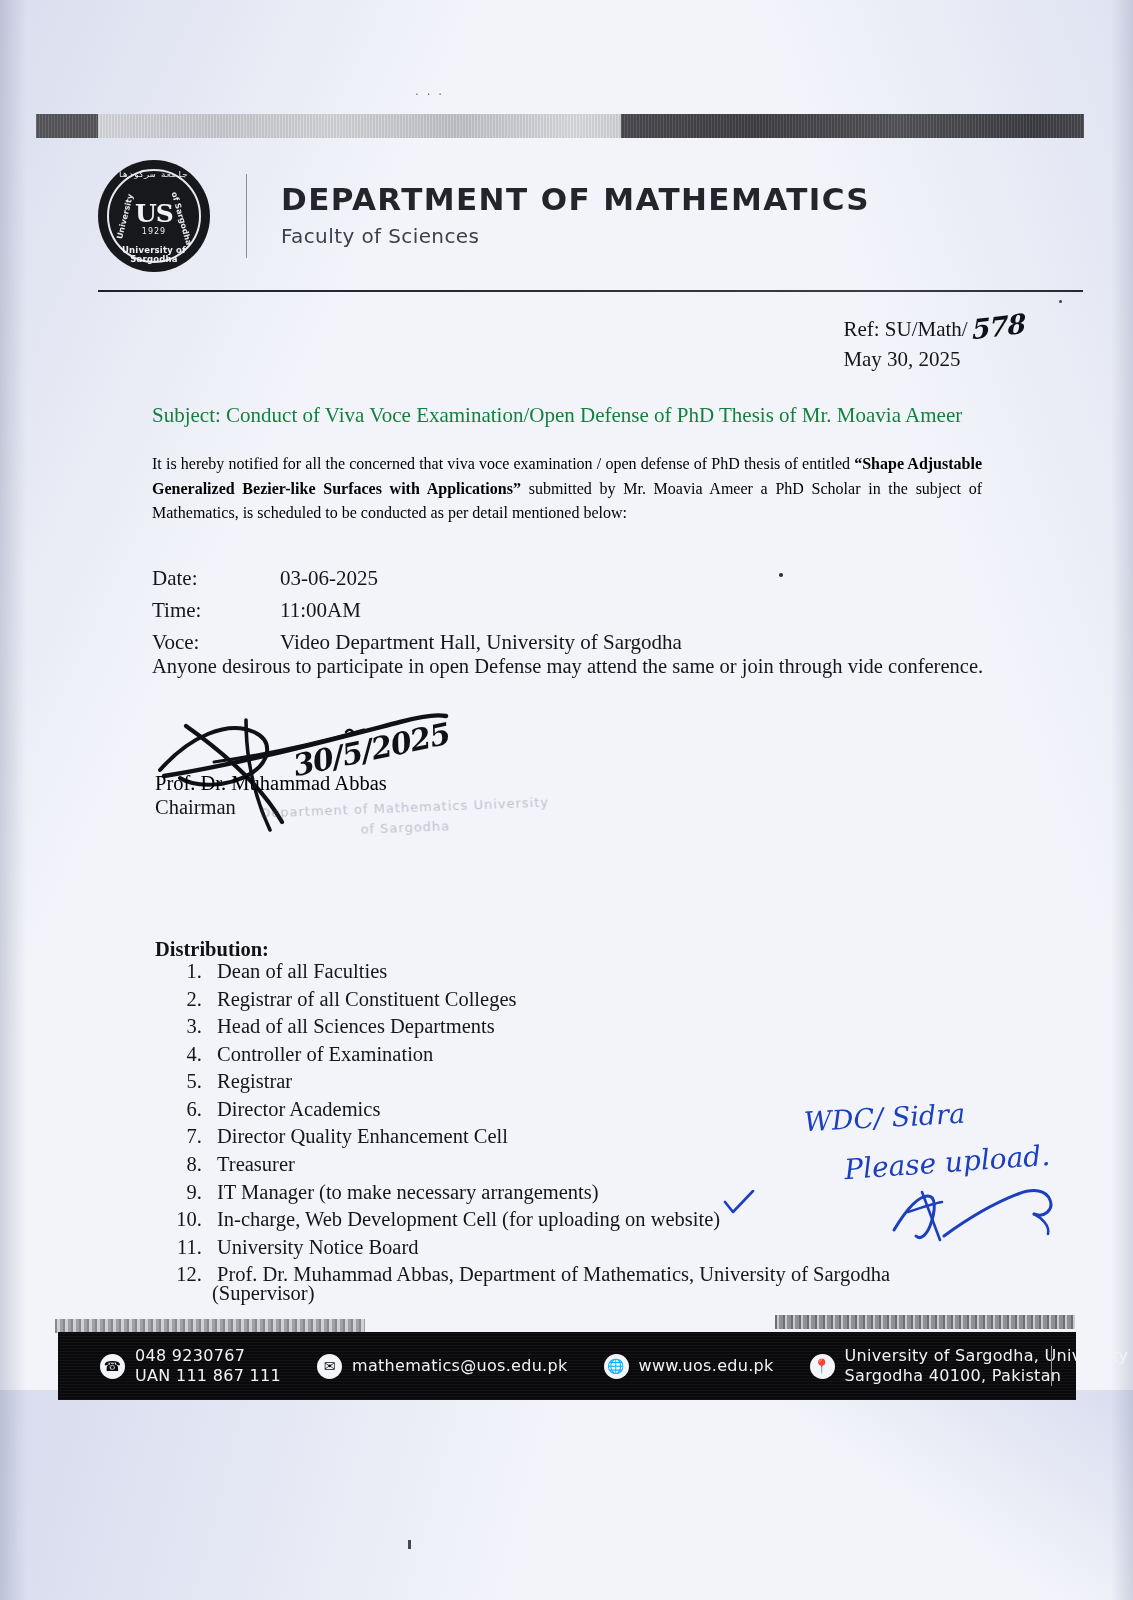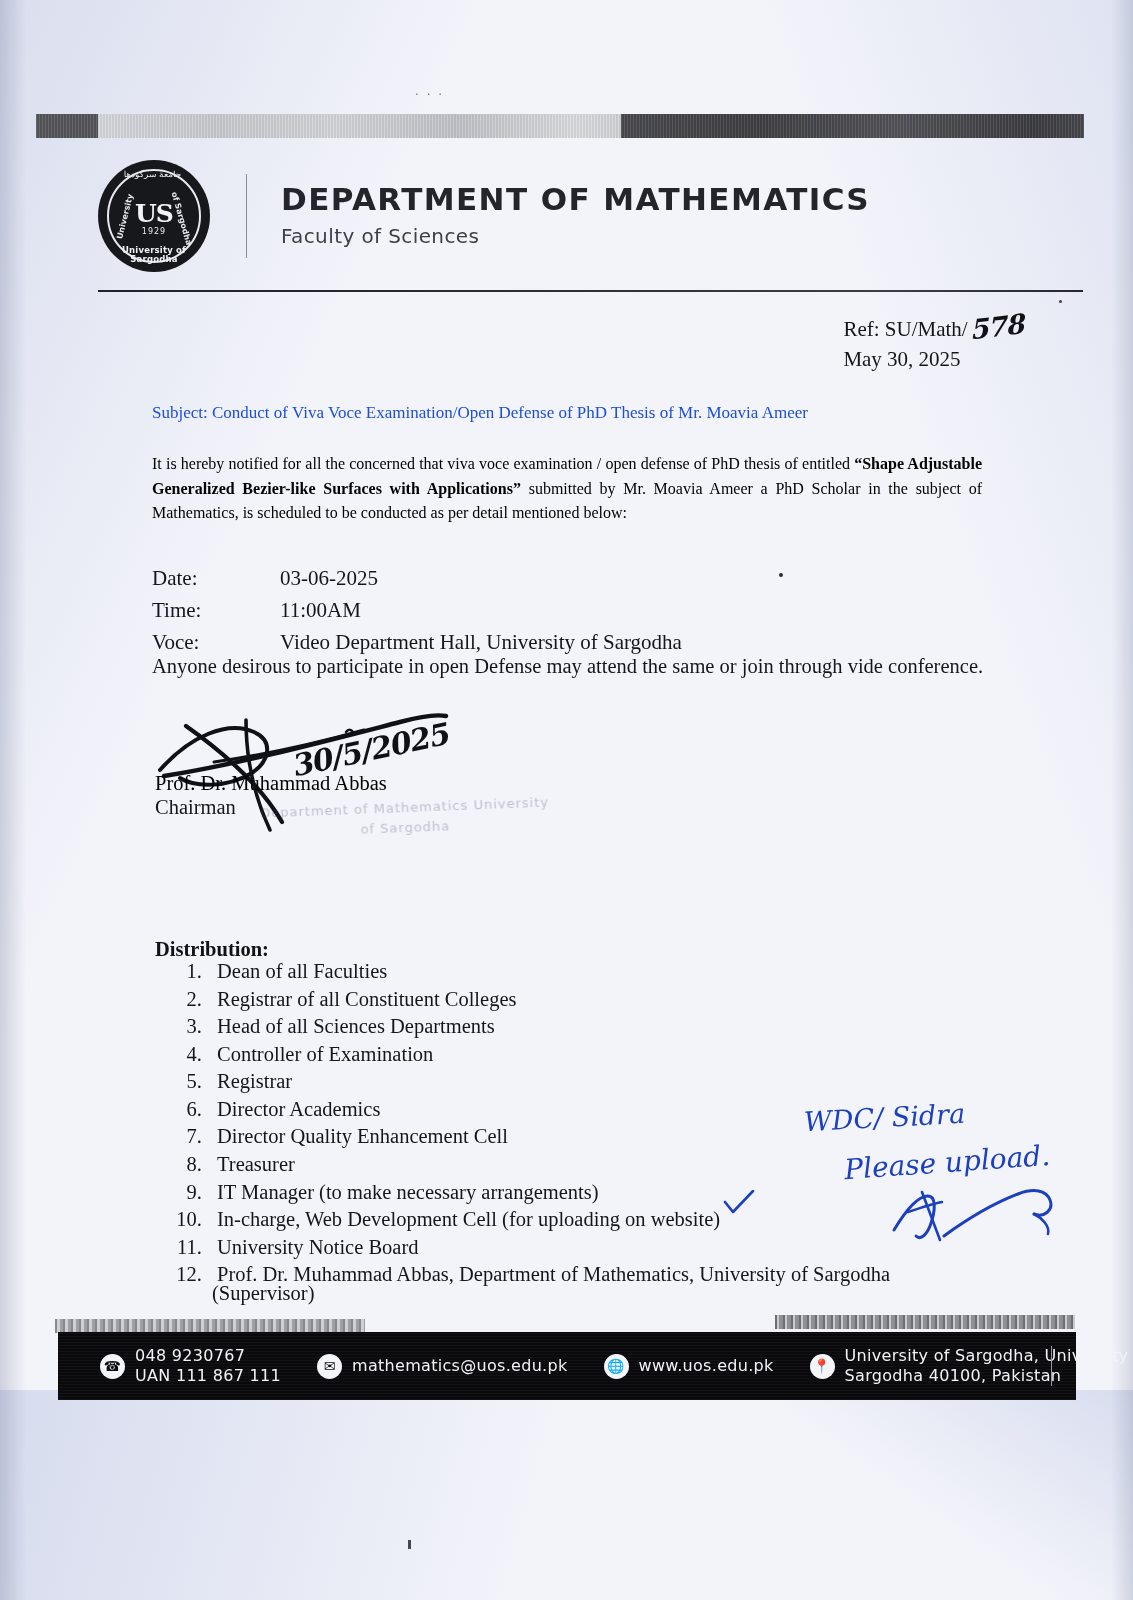--- a/index.html
+++ b/index.html
@@ -99,21 +99,21 @@
     font-weight: 700;
     line-height: 34px;
     text-align: center;
     letter-spacing: -1px;
   }
   .seal .seal-arc-top {
     position: absolute;
     left: 0; right: 3px; top: 9px;
     text-align: center;
     color: #eceef3;
-    font-family: Liberation Sans, sans-serif;
+    font-family: Liberation Mono, monospace;
     font-size: 9px;
     letter-spacing: 0.5px;
     transform: scaleY(0.9);
   }
   .seal .seal-year {
     position: absolute;
     left: 0; right: 0; top: 67px;
     text-align: center;
     color: #eceef3;
     font-family: "DejaVu Sans", sans-serif;
@@ -194,22 +194,22 @@
     display: inline-block;
     transform: rotate(-7deg) skewX(-6deg);
     letter-spacing: -1px;
   }
 
   
   .subject-line {
     position: absolute;
     left: 152px; top: 403px;
     width: 880px;
-    font-size: 17px;
-    color: #1d4ed8;
+    font-size: 21px;
+    color: #15803d;
   }
   .body-para {
     position: absolute;
     left: 152px; top: 452px;
     width: 830px;
     font-size: 16px;
     line-height: 1.54;
     text-align: justify;
     color: #000000;
   }

